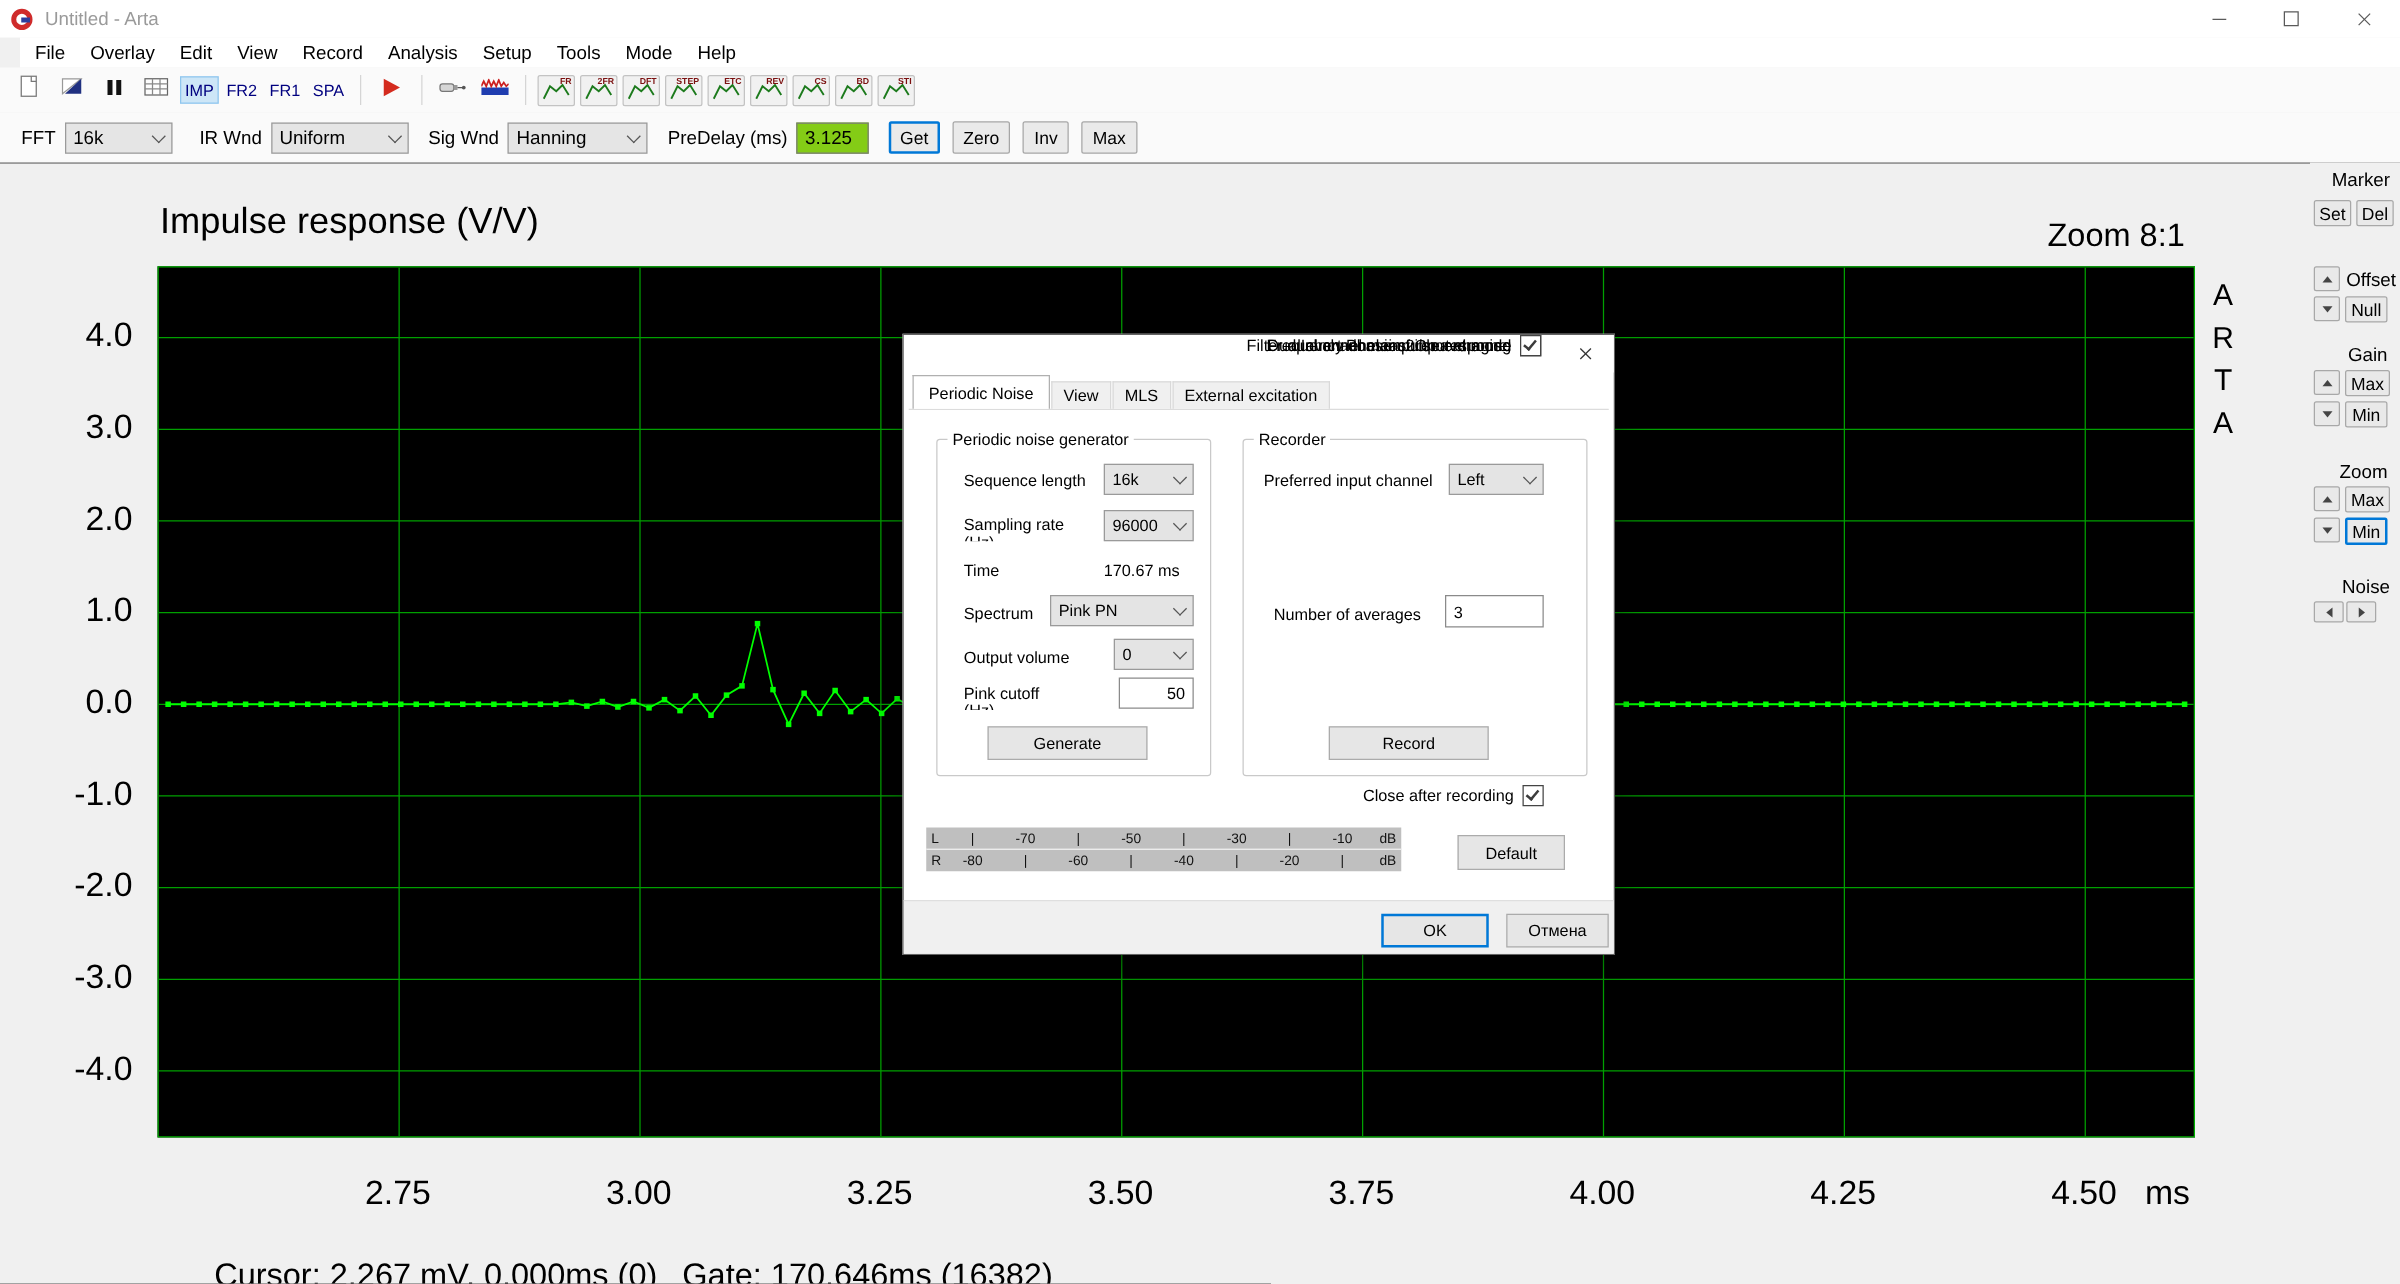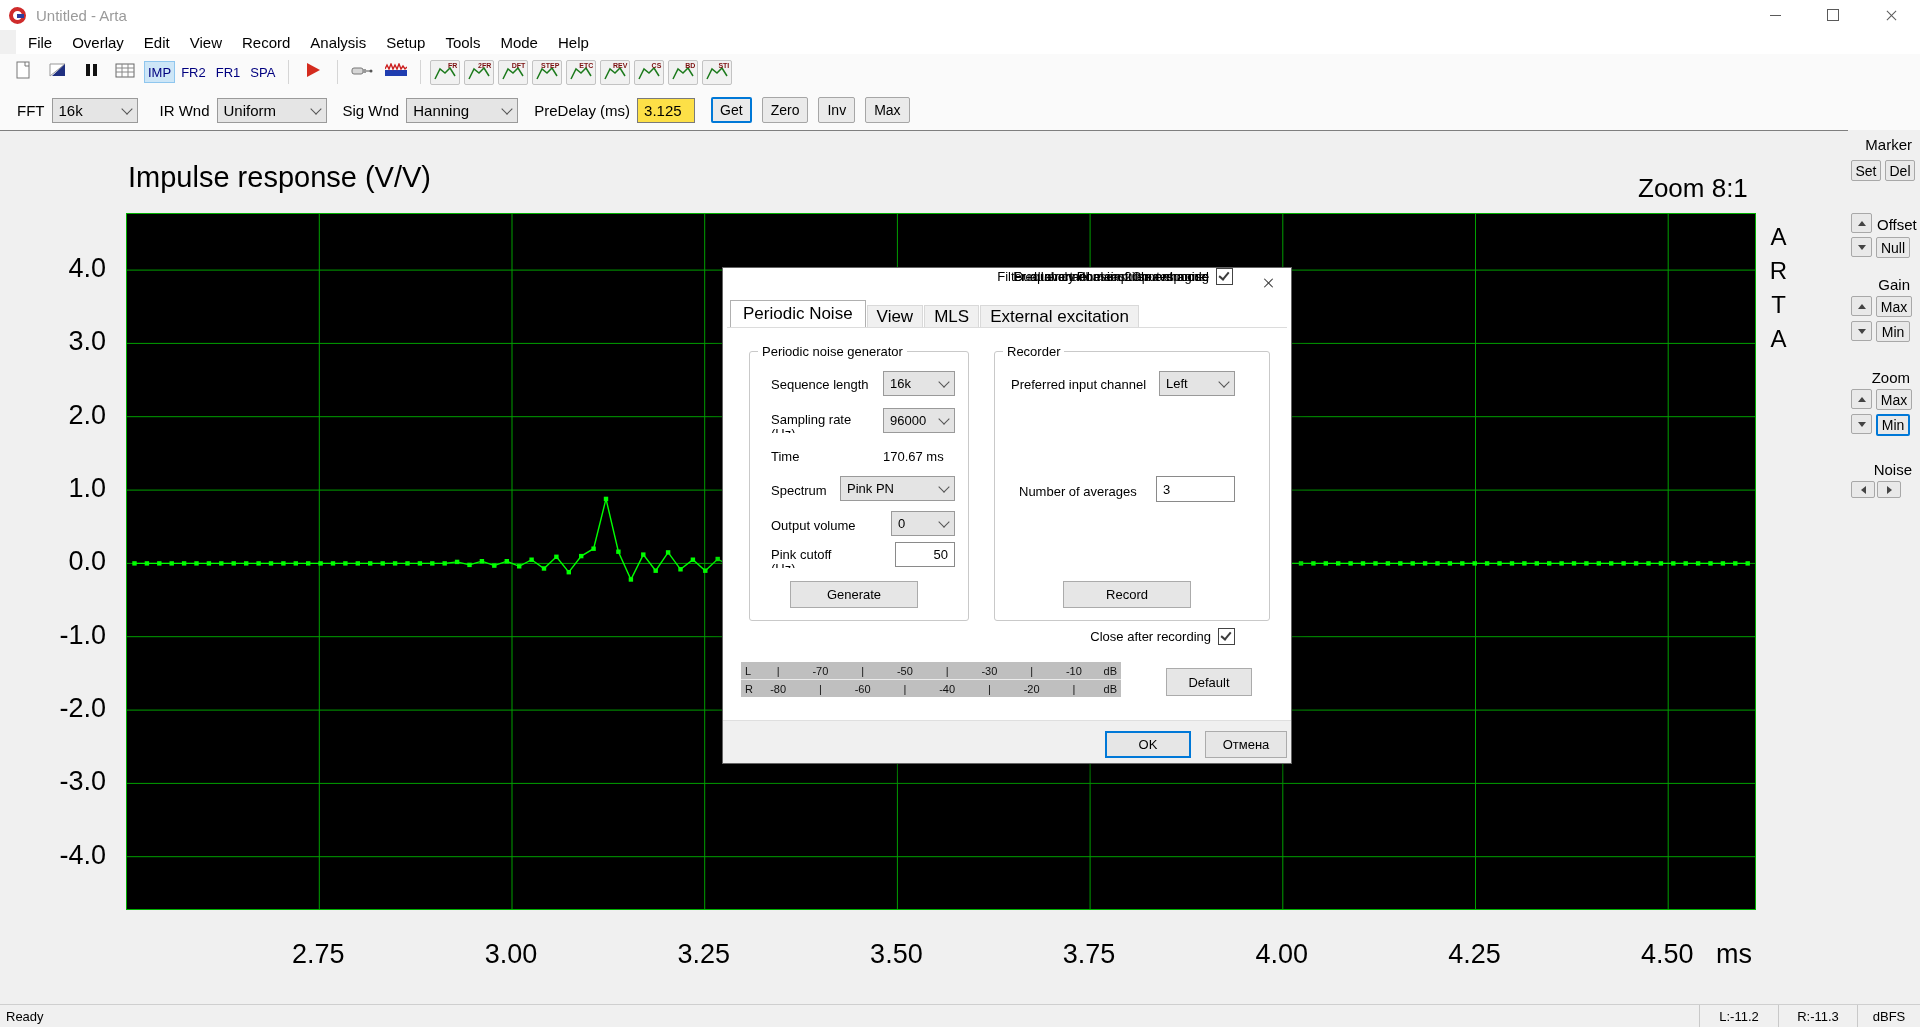--- a/index.html
+++ b/index.html
@@ -31,21 +31,21 @@
   .mode-btn[data-active="true"]{background:#cde6f7;border-color:#8fc6ee;}
   .chart-btn{width:30px;height:25px;background:#f1f1f1;border:1px solid #c3c3c3;border-radius:2px;position:relative;padding:0;}
   .chart-btn svg{position:absolute;left:2px;bottom:2px;}
   .chart-btn .lbl{position:absolute;top:1px;right:2px;font-size:7px;font-weight:bold;color:#7b1010;font-family:inherit;}
 
   
   .toolbar2{position:absolute;top:90px;left:0;right:0;height:40px;background:#fafafa;border-bottom:1px solid #8c8c8c;display:flex;align-items:center;font-size:15px;padding-left:8px;}
   .t2label{margin:0 7px 0 9px;}
   .combo{height:25px;background:#e5e5e5;border:1px solid #9a9a9a;display:flex;align-items:center;padding:0 6px;font-size:15px;box-sizing:border-box;}
   .combo .chev, .dcombo .chev{margin-left:auto;width:7px;height:7px;border-right:1.5px solid #555;border-bottom:1.5px solid #555;transform:rotate(45deg);margin-top:-3px;flex:none;margin-left:auto;}
-  .num-input{height:25px;border:1px solid #7a7a7a;background:#fde047;display:flex;align-items:center;padding:0 6px;box-sizing:border-box;}
+  .num-input{height:25px;border:1px solid #7a7a7a;background:#84cc16;display:flex;align-items:center;padding:0 6px;box-sizing:border-box;}
   .tb2-btn{height:26px;padding:0 8px;background:#eaeaea;border:1px solid #a6a6a6;font-size:14px;display:flex;align-items:center;border-radius:2px;margin-left:10px;font-family:inherit;}
   .tb2-btn[data-focused="true"]{border:2px solid #0078d7;padding:0 7px;}
 
   
   .main{position:absolute;top:130px;left:0;right:0;bottom:22px;background:#f0f0f0;border-top:1px solid #7f7f7f;}
   .chart-title{position:absolute;left:128px;top:30px;font-size:29px;}
   .zoom-label{position:absolute;left:1638px;top:42px;font-size:26px;}
   .chart{position:absolute;left:126px;top:82px;width:1628px;height:695px;background:#000;border:1px solid #00b000;box-sizing:content-box;}
   .arta-mark{position:absolute;left:1764px;top:92px;font-size:24px;writing-mode:vertical-rl;text-orientation:upright;letter-spacing:7px;color:#000;}
   .ylabels span{position:absolute;width:70px;text-align:right;font-size:27px;}
@@ -72,21 +72,21 @@
   .status-cell.last{width:62px;}
 
   
   .dialog{position:absolute;left:722px;top:267px;width:570px;height:497px;background:#fff;border:1px solid #646464;box-shadow:3px 10px 26px rgba(0,0,0,.4);font-size:13px;box-sizing:border-box;}
   .dlg-title{position:absolute;top:0;left:0;right:0;height:30px;display:flex;align-items:center;padding-left:11px;font-size:15px;background:#fff;}
   .dlg-close{position:absolute;top:0;right:0;width:46px;height:30px;display:flex;align-items:center;justify-content:center;background:#fff;border:none;}
   .dlg-close .x{position:relative;width:12px;height:12px;}
   .dlg-close .x::before,.dlg-close .x::after{content:"";position:absolute;left:6px;top:0;width:1px;height:12px;background:#333;}
   .dlg-close .x::before{transform:rotate(45deg);} .dlg-close .x::after{transform:rotate(-45deg);}
   .dlg-tabs{position:absolute;top:32px;left:7px;display:flex;align-items:flex-end;z-index:2;}
-  .tab{height:22px;padding:0 9px;display:flex;align-items:center;background:#f0f0f0;border:1px solid #d9d9d9;border-bottom:none;margin-right:1px;font-family:inherit;font-size:17px;}
+  .tab{height:22px;padding:0 9px;display:flex;align-items:center;background:#f0f0f0;border:1px solid #d9d9d9;border-bottom:none;margin-right:1px;font-family:inherit;font-size:13px;}
   .tab[data-active="true"]{height:27px;background:#fff;border:1px solid #b0b0b0;border-bottom:none;padding:0 12px;}
   .tabline{position:absolute;top:59px;left:4px;right:4px;height:1px;background:#dcdcdc;}
   .band{position:absolute;left:0;right:0;bottom:0;height:42px;background:#f0f0f0;border-top:1px solid #dfdfdf;}
   .group{position:absolute;border:1px solid #c9c9c9;border-radius:3px;}
   .group-label{position:absolute;top:-8px;left:8px;background:#fff;padding:0 4px;}
   .dlabel{position:absolute;}
   .clip2{display:block;height:6px;overflow:hidden;line-height:13px;}
   .dcombo{position:absolute;height:25px;background:#e4e4e4;border:1px solid #9a9a9a;display:flex;align-items:center;padding:0 6px;box-sizing:border-box;}
   .dinput{position:absolute;background:#fff;border:1px solid #8a8a8a;display:flex;align-items:center;padding:0 6px;box-sizing:border-box;}
   .dinput.right{justify-content:flex-end;padding-left:48px;}
@@ -510,26 +510,20 @@
 
     <span class="sb-label" style="right:8px;top:331px">Noise</span>
     <button class="sbtn" style="left:3px;top:351px;width:24px;height:17px">
         <span class="arr-l"></span>
       </button>
     <button class="sbtn" style="left:29px;top:351px;width:24px;height:17px">
         <span class="arr-r"></span>
       </button>
   </div>
 
-  <div class="statusbar">
-    <span class="status-ready">Ready</span>
-    <span class="status-cell first">L:-11.2</span>
-    <span class="status-cell">R:-11.3</span>
-    <span class="status-cell last">dBFS</span>
-  </div>
 
   <div class="dialog">
     <button class="dlg-close">
         <span class="x"></span>
       </button>
 
     <div class="dlg-tabs">
 
     <button class="tab" data-active="true">Periodic Noise</button>
         <button class="tab">View</button>

